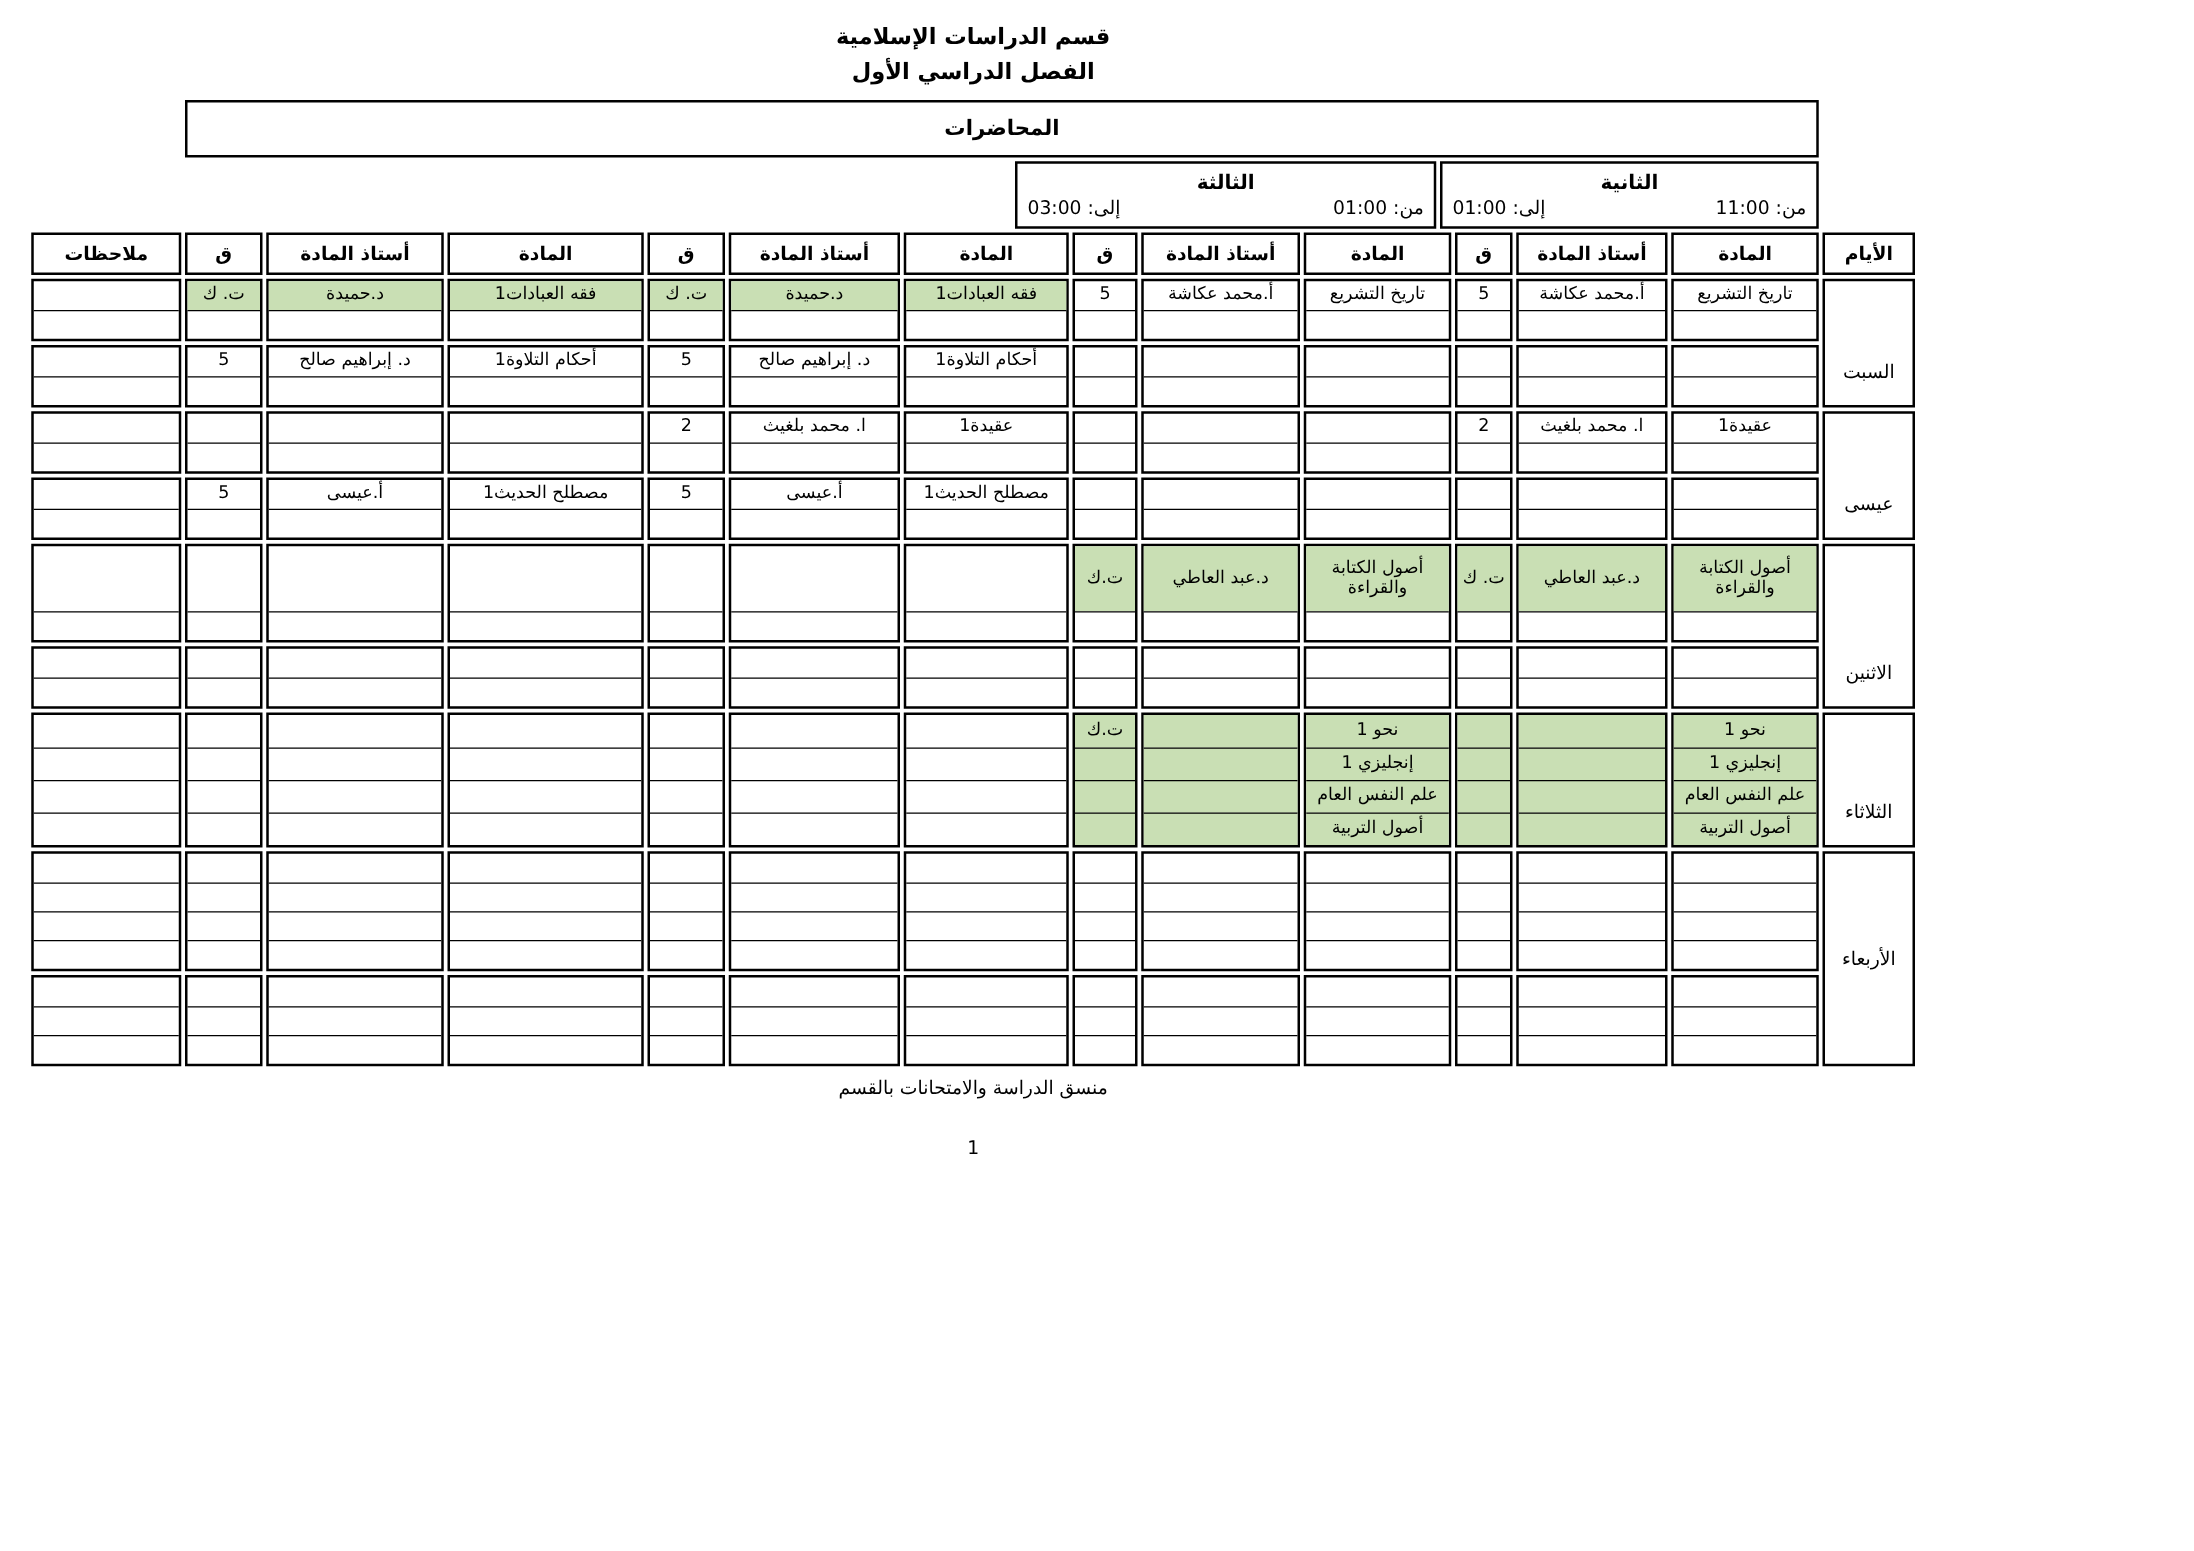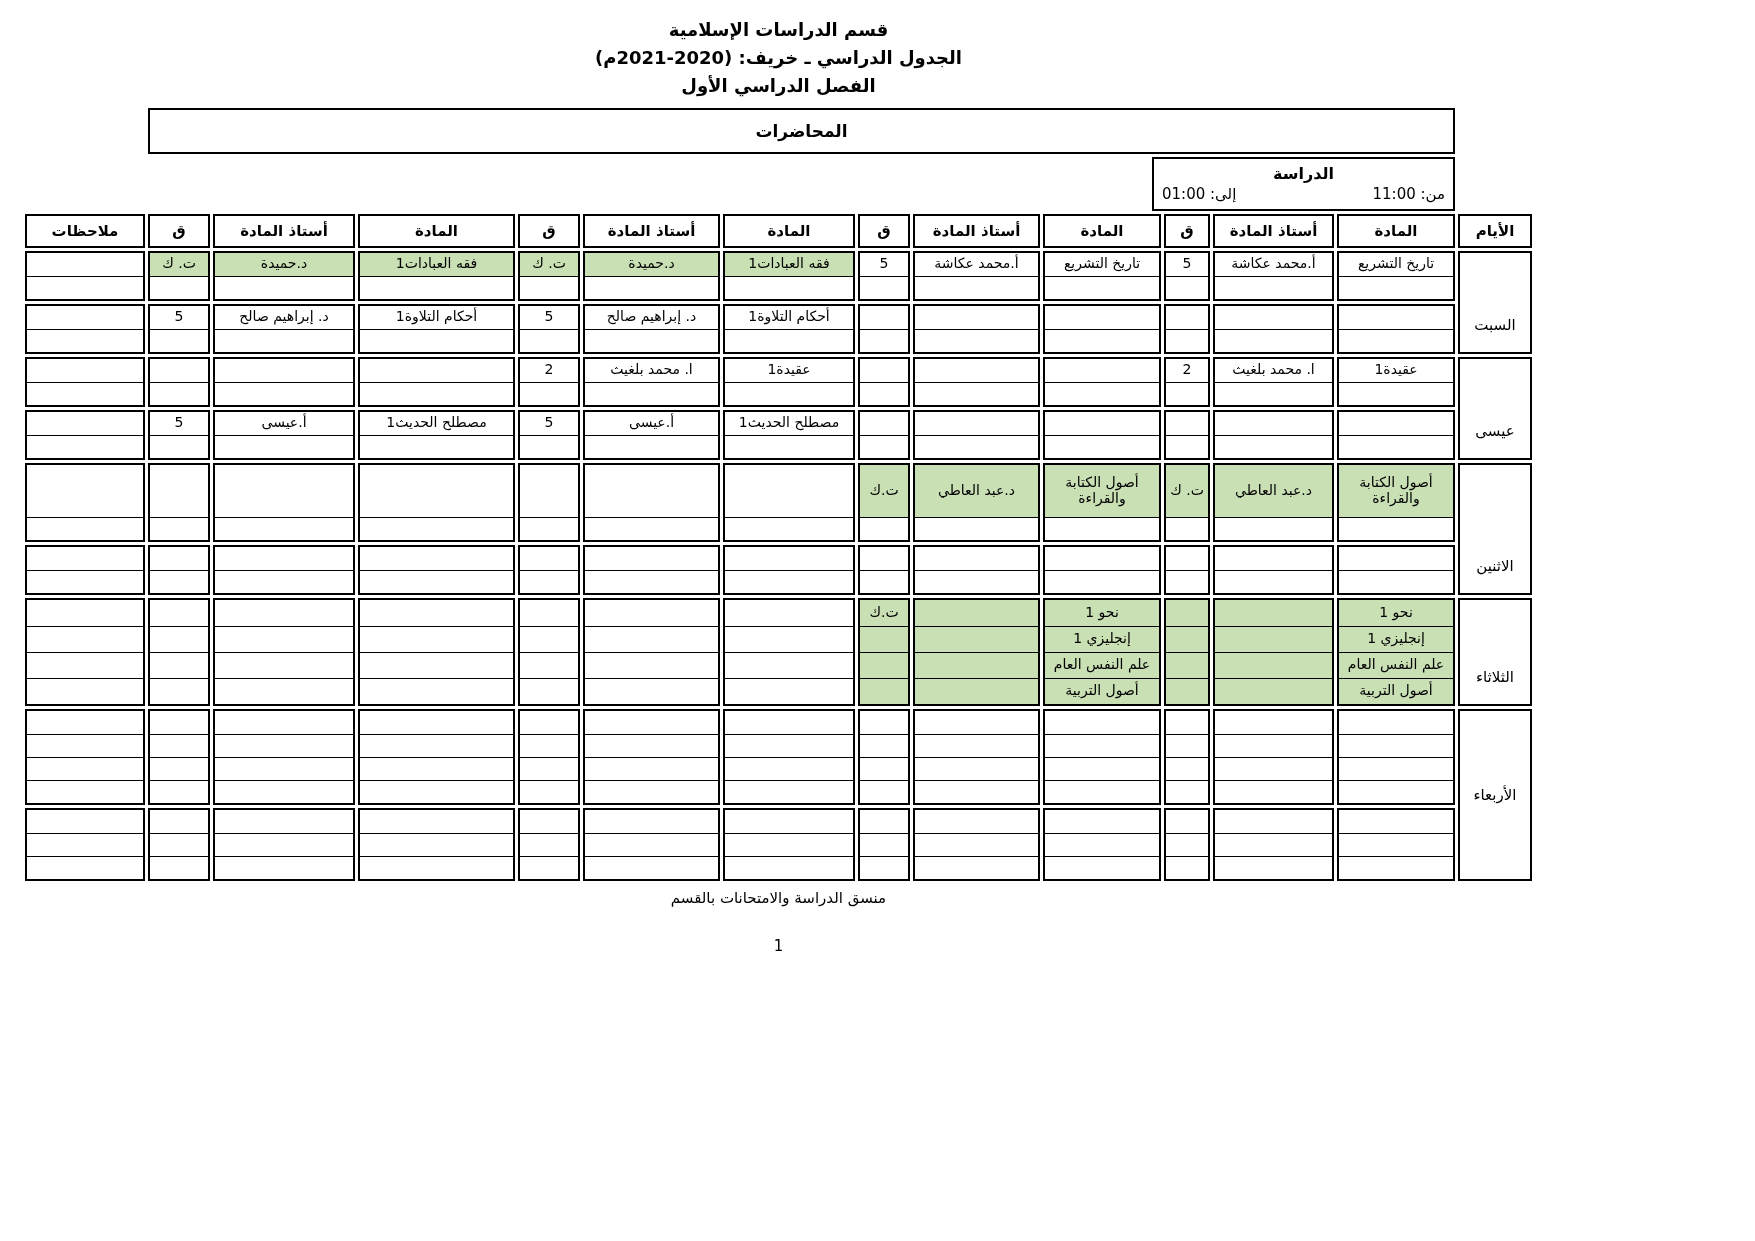--- a/index.html
+++ b/index.html
@@ -71,38 +71,44 @@
   .footer-note { text-align:center; font-size:15px; margin-top:8px; }
   .page-num { text-align:center; font-size:15px; margin-top:30px; }
 </style>
 </head>
 <body>
 
 <div class="sheet">
 
   <div class="titles">
     <div>قسم الدراسات الإسلامية</div>
-    <div>الجدول الدراسي ـ خريف:  (2020-2021م)</div>
     <div>الفصل الدراسي الأول</div>
   </div>
 
   <div class="schedule">
 
     <div class="hrow">
       <div class="ghost w-ds"></div>
       <div class="box lectures-box">المحاضرات</div>
     </div>
 
     <div class="hrow">
       <div class="ghost w-ds"></div>
       <div class="box period-box pw2">
-        <div class="p-name">الدراسة</div>
+        <div class="p-name">الثانية</div>
         <div class="p-times">
           <span>من: 11:00</span>
           <span>إلى: 01:00</span>
+        </div>
+      </div>
+      <div class="box period-box pw3">
+        <div class="p-name">الثالثة</div>
+        <div class="p-times">
+          <span>من: 01:00</span>
+          <span>إلى: 03:00</span>
         </div>
       </div>
     </div>
 
     <div class="hrow colhead-row">
       <div class="box w-ds">الأيام</div>
       <div class="box w-s1">المادة</div>
       <div class="box w-t1">أستاذ المادة</div>
       <div class="box w-r1">ق</div>
       <div class="box w-s2">المادة</div>

